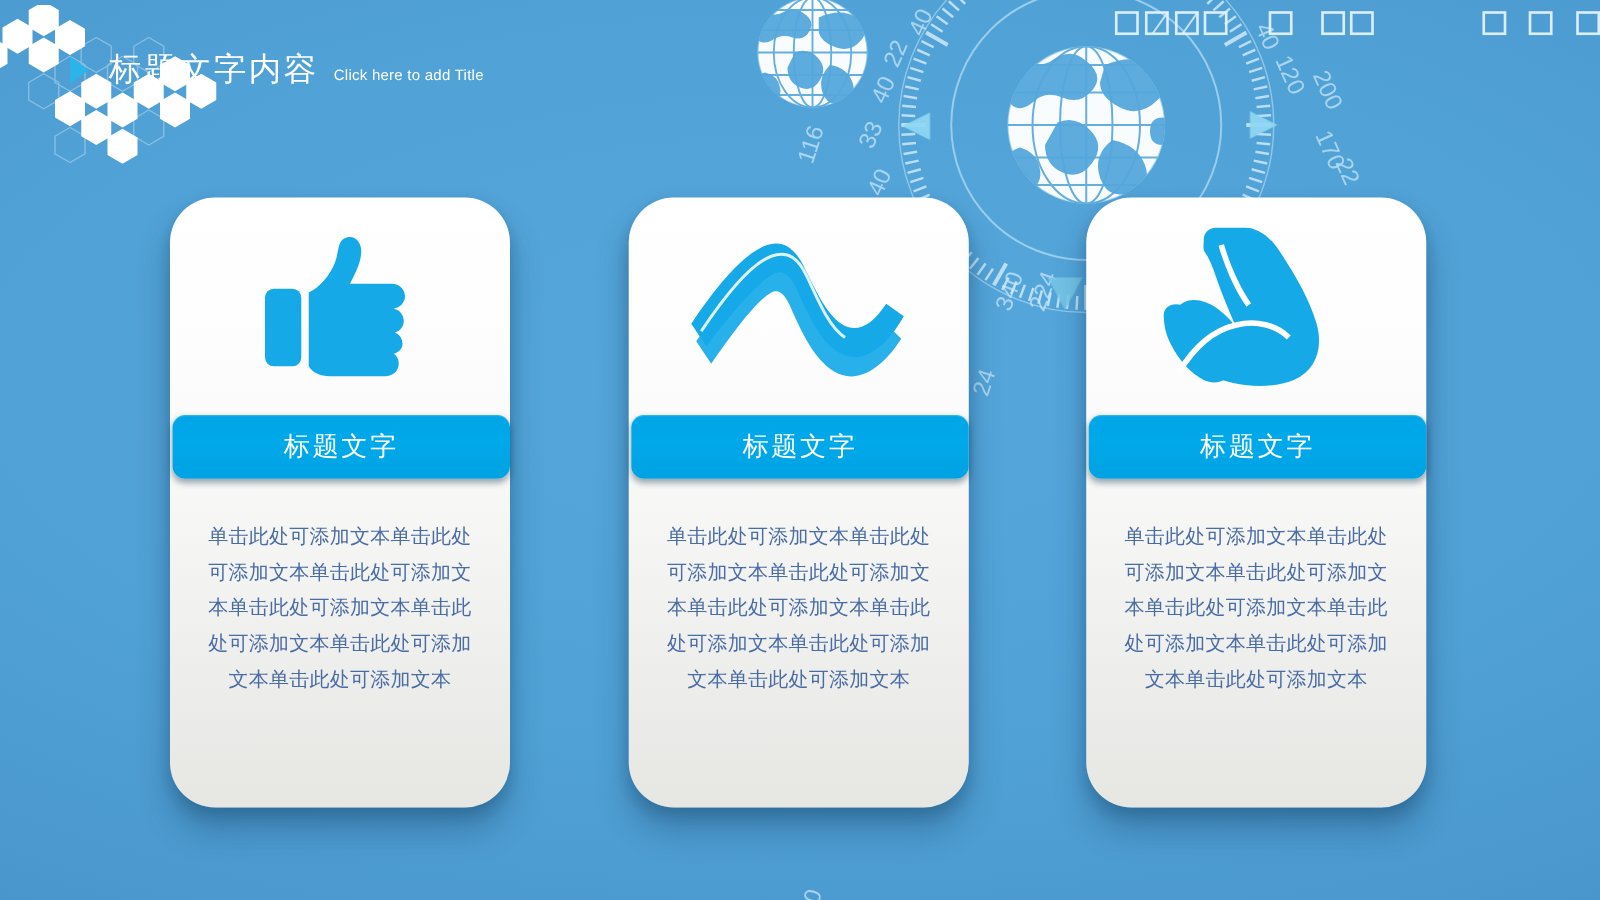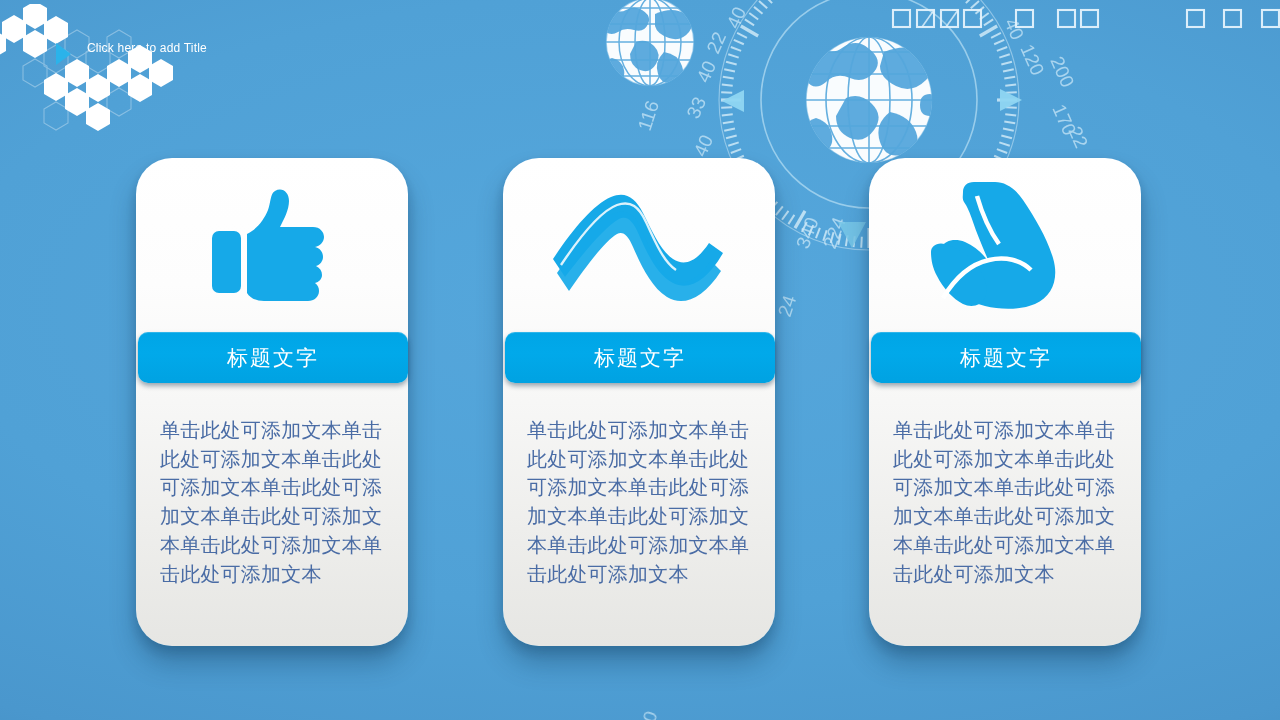--- a/index.html
+++ b/index.html
@@ -142,23 +142,23 @@
     letter-spacing: 2px;
     line-height: 1;
   }
 
   .card-body {
     position: absolute;
     left: 24px;
     top: 258px;
     width: 224px;
     color: #4a6ca5;
-    font-size: 20px;
+    font-size: 16px;
     line-height: 28.7px;
-    text-align: left;
+    text-align: center;
     letter-spacing: 0.2px;
   }
 </style>
 </head>
 <body>
 
 <div id="slide">
 
   <div class="bg-base"></div>
 
@@ -423,20 +423,21 @@
         <polygon points="96,48 108,41 120,48 120,62 108,69 96,62"></polygon>
         <polygon points="117,33 129,26 141,33 141,47 129,54 117,47"></polygon>
         <polygon points="33,62 45,55 57,62 57,76 45,83 33,76"></polygon>
         <polygon points="117,91 129,84 141,91 141,105 129,112 117,105"></polygon>
         <polygon points="54,105 66,98 78,105 78,119 66,126 54,119"></polygon>
       </g>
     </svg>
 
     <div class="title-row">
       <span class="title-marker"></span>
+      <span class="title-cn">标题文字内容</span>
       <span class="title-en">Click here to add Title</span>
     </div>
   </div>
 
   <div class="cards">
 
     <div class="card card-1">
       <div class="card-icon">
         <svg width="124" height="118" viewBox="0 0 124 118">
           <g fill="#16a9e8">

